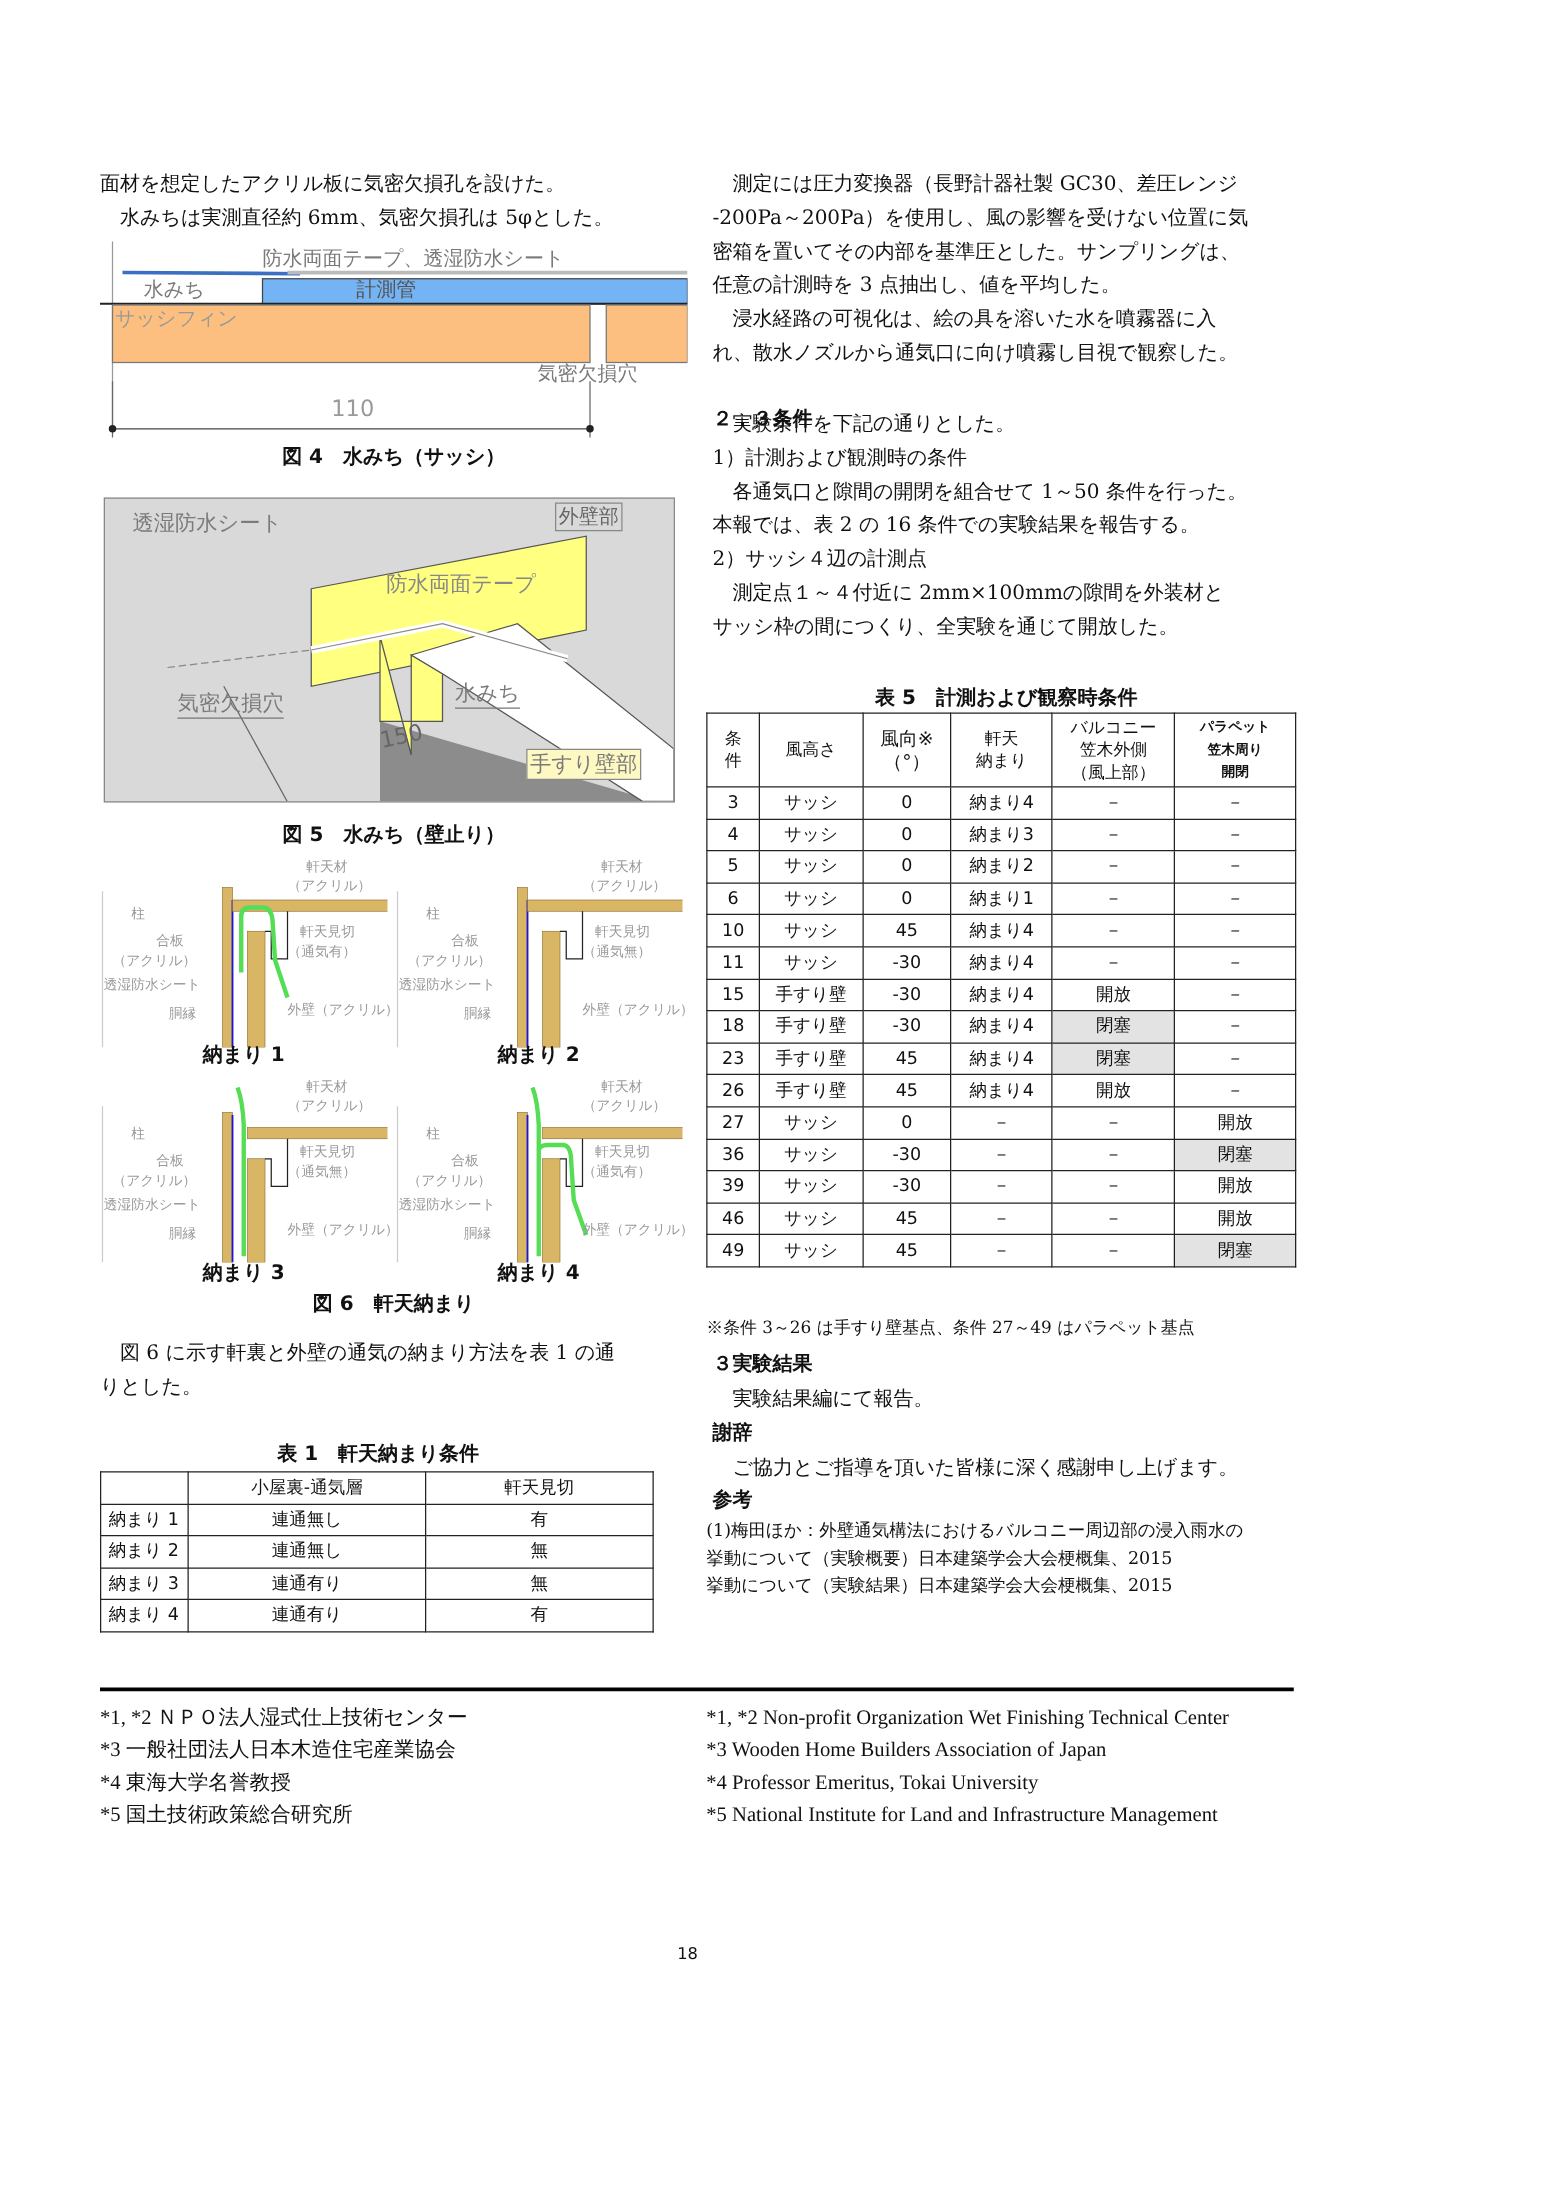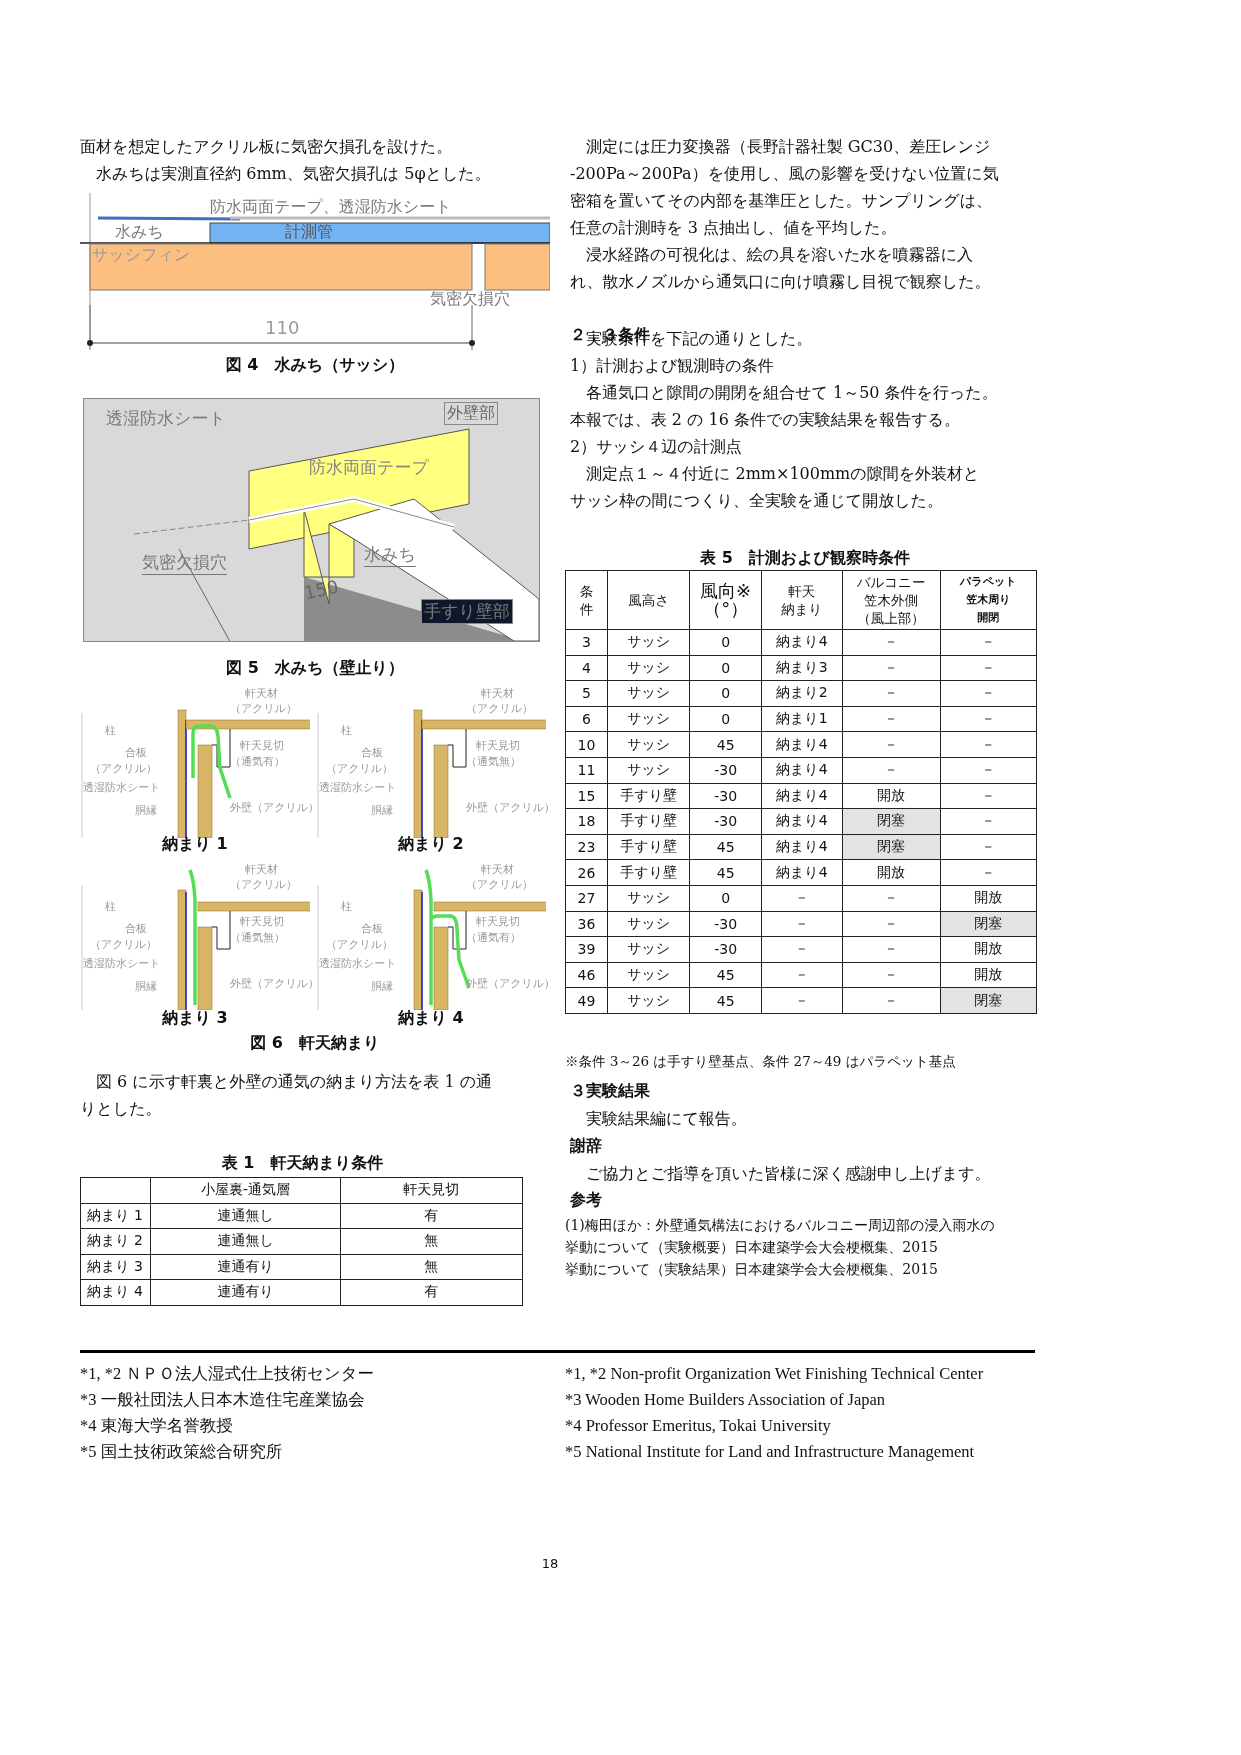--- a/index.html
+++ b/index.html
@@ -64,21 +64,21 @@
       <polyline points="165,121 270,100 370,128" fill="none" stroke="#888" stroke-width="1"></polyline>
       <line x1="50" y1="135" x2="165" y2="121" stroke="#888" stroke-width="1" stroke-dasharray="6,3"></line>
       <line x1="95" y1="150" x2="160" y2="268" stroke="#666" stroke-width="1"></line>
     </svg>
     <span class="lbl" style="left:22px;top:8px;font-size:17px;">透湿防水シート</span>
     <span class="lbl" style="left:360px;top:3px;font-size:16px;border:1px solid #888;padding:0 2px;color:#666;">外壁部</span>
     <span class="lbl" style="left:225px;top:57px;font-size:17px;color:#888;">防水両面テープ</span>
     <span class="lbl" style="left:58px;top:152px;font-size:17px;border-bottom:1px solid #777;">気密欠損穴</span>
     <span class="lbl" style="left:280px;top:144px;font-size:17px;border-bottom:1px solid #777;">水みち</span>
     <span class="lbl" style="left:220px;top:180px;font-size:18px;color:#666;transform:rotate(-12deg);">150</span>
-    <span class="lbl" style="left:337px;top:200px;font-size:17px;border:1px solid #888;background:#0f172a;padding:0 2px;">手すり壁部</span>
+    <span class="lbl" style="left:337px;top:200px;font-size:17px;border:1px solid #888;background:#fef9c3;padding:0 2px;">手すり壁部</span>
   </div>
   <div class="abs cap" style="top:658px;left:0;width:470px;">図 5　水みち（壁止り）</div>
 
   <div class="abs" style="top:688px;left:0;width:470px;height:358px;">
     <div id="fig6-grid">
         <div style="position: absolute; left: 0px; top: 0px; width: 230px; height: 170px;">
           <svg width="230" height="150" style="position:absolute;left:0;top:0;">
             <line x1="2" y1="25" x2="2" y2="150" stroke="#ccc"></line>
             <line x1="251" y1="25" x2="251" y2="150" stroke="#ccc"></line>
             <rect x="98" y="22" width="8" height="128" fill="#d9b566" stroke="#8a6d2a" stroke-width="0.5"></rect>
@@ -229,21 +229,21 @@
       <p class="p">サッシ枠の間につくり、全実験を通じて開放した。</p>
     </div>
 
   <div class="abs cap" style="top:548px;left:-5px;width:480px;">表 5　計測および観察時条件</div>
   <table class="t abs" style="top:570px;left:-5px;width:472px;">
     <tbody id="table2-body">
         <tr>
           <td style="width: 44px; height: 58px; font-size: 13.5px; line-height: 18px; white-space: pre-line;">条
 件</td>
           <td style="width: 90px; height: 58px; font-size: 13.5px; line-height: 18px; white-space: pre-line;">風高さ</td>
-          <td style="width: 74px; height: 58px; font-size: 18px; line-height: 18px; white-space: pre-line;">風向※
+          <td style="width: 74px; height: 58px; font-size: 15px; line-height: 18px; white-space: pre-line;">風向※
 （°）</td>
           <td style="width: 88px; height: 58px; font-size: 13.5px; line-height: 18px; white-space: pre-line;">軒天
 納まり</td>
           <td style="width: 106px; height: 58px; font-size: 13.5px; line-height: 18px; white-space: pre-line;">バルコニー
 笠木外側
 （風上部）</td>
           <td style="width: 106px; height: 58px; font-size: 11px; line-height: 18px; white-space: pre-line; font-weight: bold;">パラペット
 笠木周り
 開閉</td>
         </tr>

